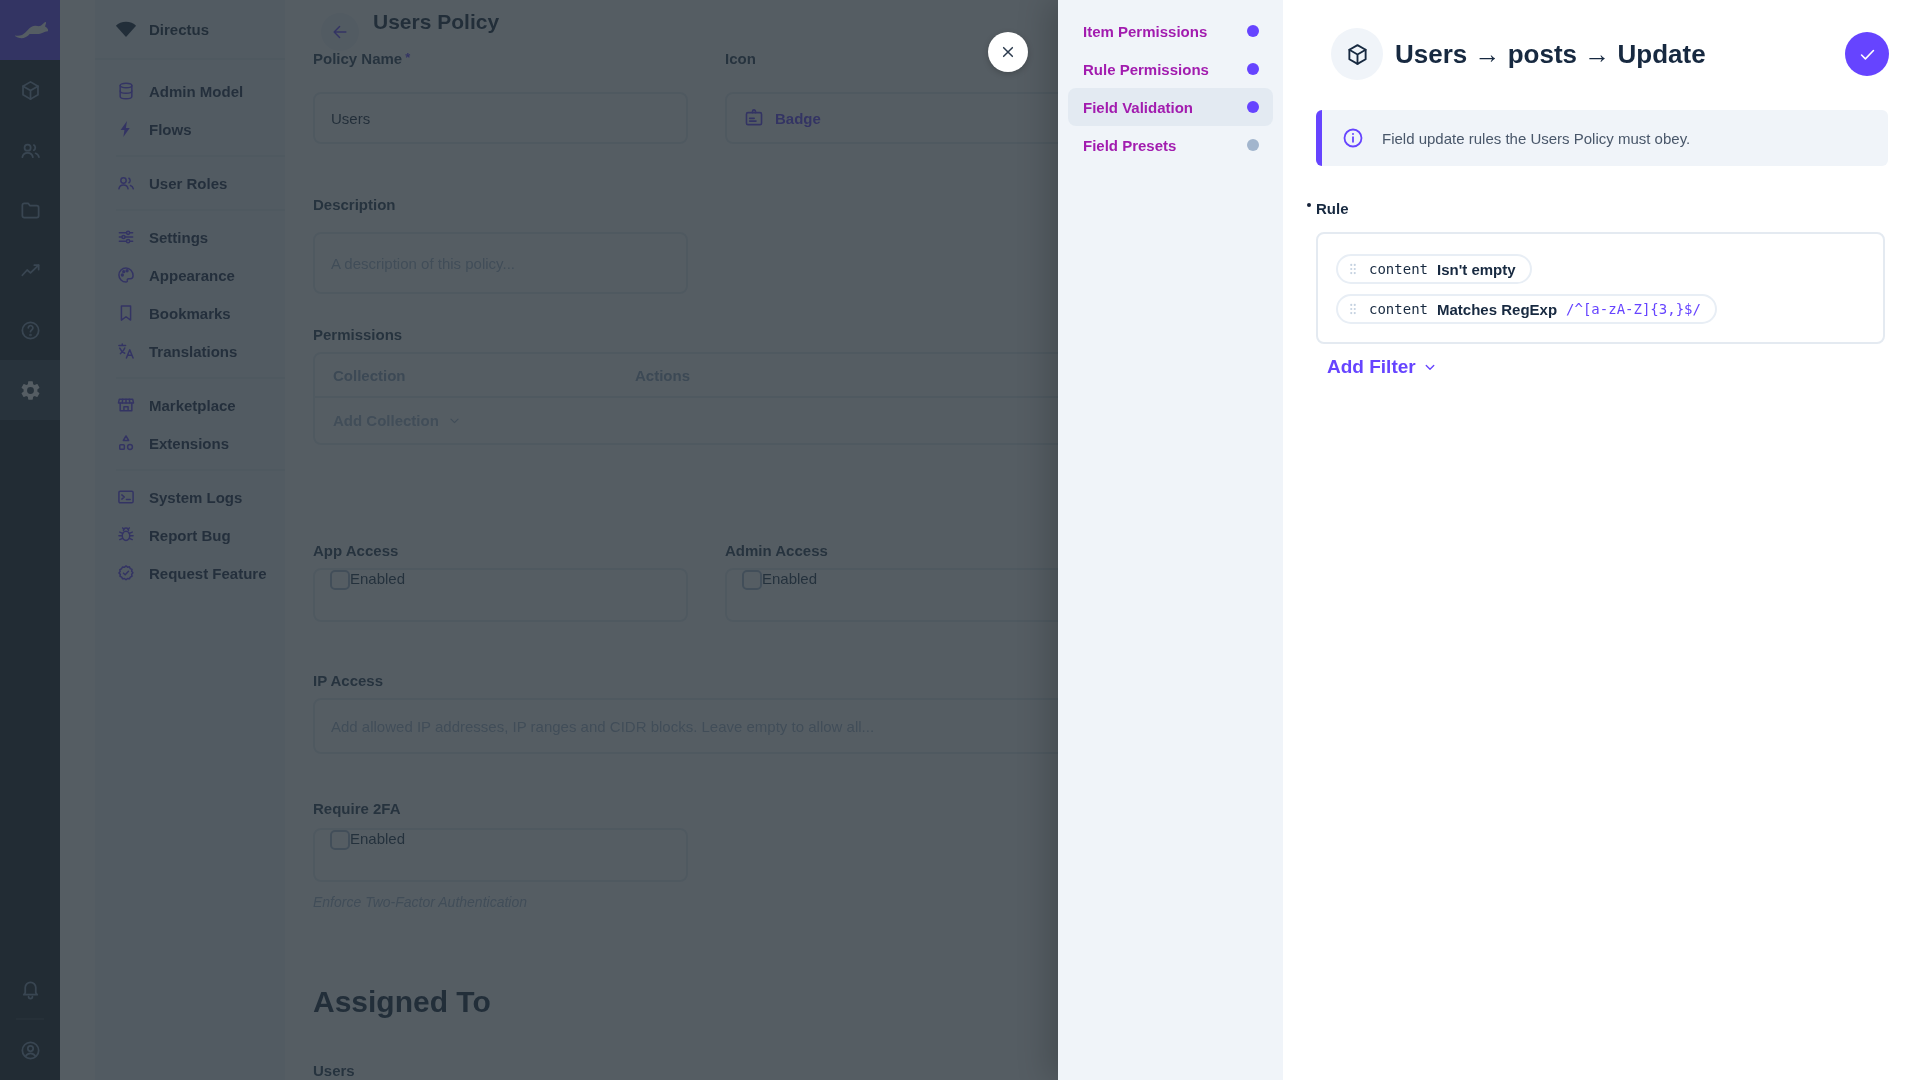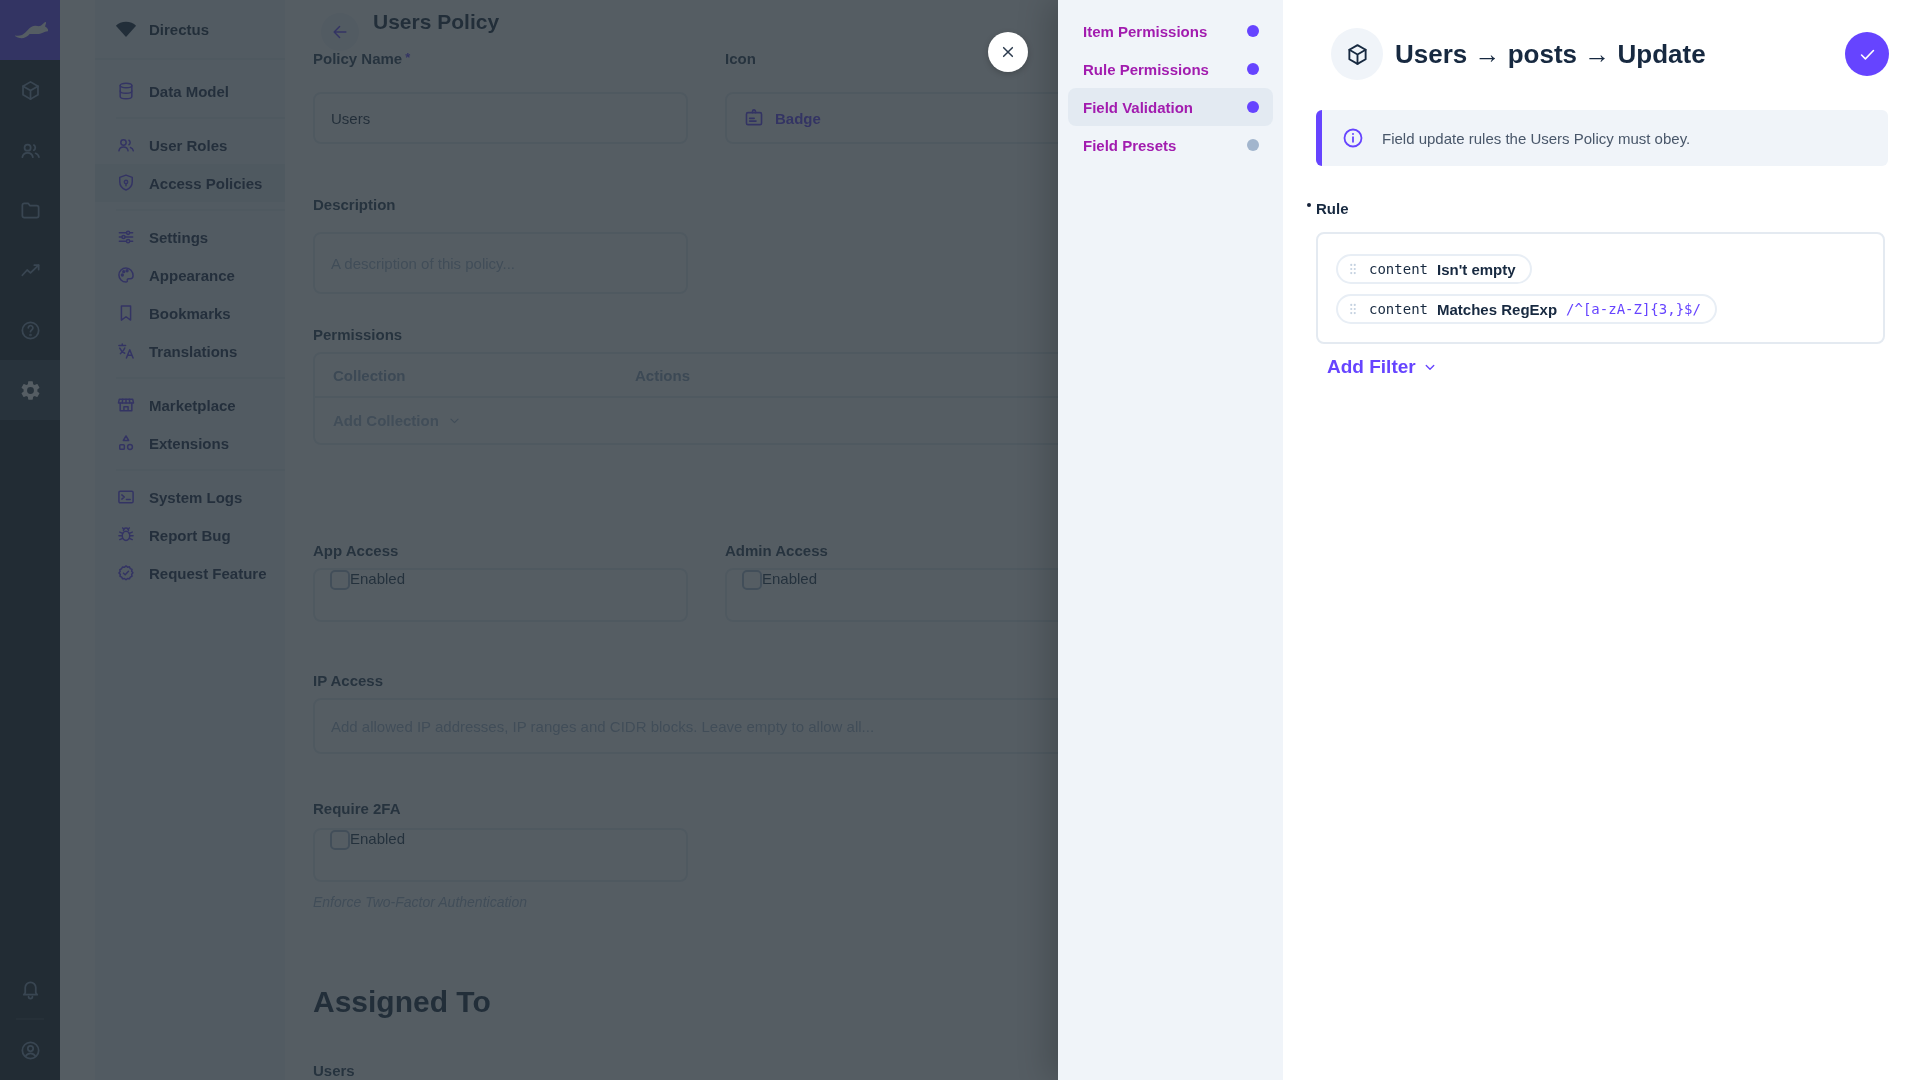--- a/index.html
+++ b/index.html
@@ -192,42 +192,40 @@
   <div class="nav-list">
 
   <div class="nav-item">
         <span class="glyph">
           <svg viewBox="0 0 24 24" fill="none" stroke="currentColor" stroke-width="1.8" stroke-linecap="round" stroke-linejoin="round">
             <ellipse cx="12" cy="5.5" rx="7" ry="2.7"></ellipse>
             <path d="M5 5.5v13c0 1.5 3.1 2.7 7 2.7s7-1.2 7-2.7v-13"></path>
             <path d="M5 12c0 1.5 3.1 2.7 7 2.7s7-1.2 7-2.7"></path>
           </svg>
         </span>
-        <span class="nav-label">Data Model</span>
+        <span class="nav-label">Admin Model</span>
+      </div>
+      <div class="nav-item">
+        <span class="glyph">
+          <svg viewBox="0 0 24 24" fill="currentColor" stroke="none">
+            <path d="M13.2 2.5L5.5 13.2h4.6l-1.3 8.3 7.7-10.7h-4.6l1.3-8.3z"></path>
+          </svg>
+        </span>
+        <span class="nav-label">Flows</span>
       </div>
       <div class="nav-divider"></div>
       <div class="nav-item">
         <span class="glyph">
           <svg viewBox="0 0 24 24" fill="none" stroke="currentColor" stroke-width="1.8" stroke-linecap="round" stroke-linejoin="round">
             <circle cx="9" cy="9" r="3.2"></circle>
             <path d="M3.5 19c.6-3 2.8-4.5 5.5-4.5s4.9 1.5 5.5 4.5"></path>
             <path d="M15.5 6.3a3.2 3.2 0 010 5.4M17.3 14.9c1.9.6 3.1 2 3.5 4.1"></path>
           </svg>
         </span>
         <span class="nav-label">User Roles</span>
-      </div>
-      <div class="nav-item active">
-        <span class="glyph">
-          <svg viewBox="0 0 24 24" fill="none" stroke="currentColor" stroke-width="1.8" stroke-linecap="round" stroke-linejoin="round">
-            <path d="M12 2.5l7.5 2.8v5.2c0 4.8-3.2 8.3-7.5 9.9-4.3-1.6-7.5-5.1-7.5-9.9V5.3L12 2.5z"></path>
-            <circle cx="12" cy="10.8" r="2"></circle>
-            <path d="M12 12.8v2.4"></path>
-          </svg>
-        </span>
-        <span class="nav-label">Access Policies</span>
       </div>
       <div class="nav-divider"></div>
       <div class="nav-item">
         <span class="glyph">
           <svg viewBox="0 0 24 24" fill="none" stroke="currentColor" stroke-width="1.8" stroke-linecap="round" stroke-linejoin="round">
             <path d="M4 7h8.5M16.5 7H20M4 12h3M11 12h9M4 17h8.5M16.5 17H20"></path>
             <circle cx="14.5" cy="7" r="1.9"></circle>
             <circle cx="9" cy="12" r="1.9"></circle>
             <circle cx="14.5" cy="17" r="1.9"></circle>
           </svg>

